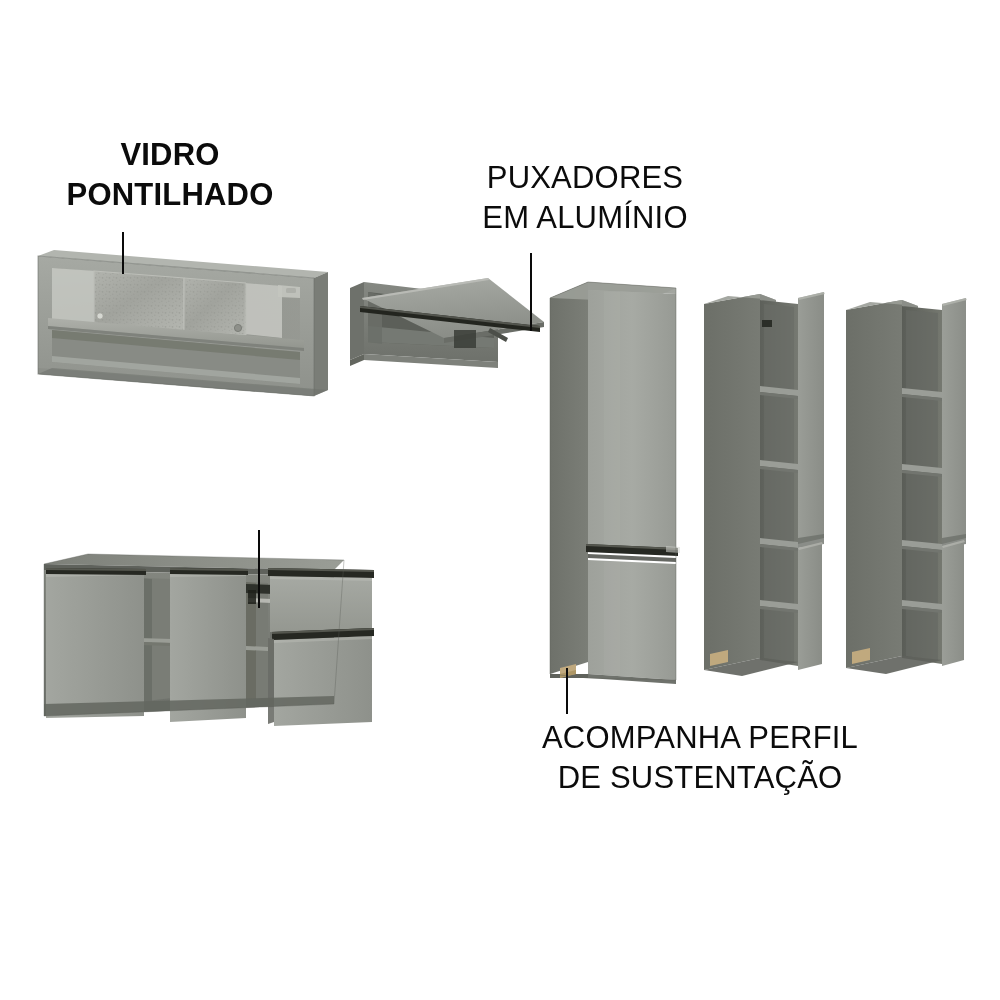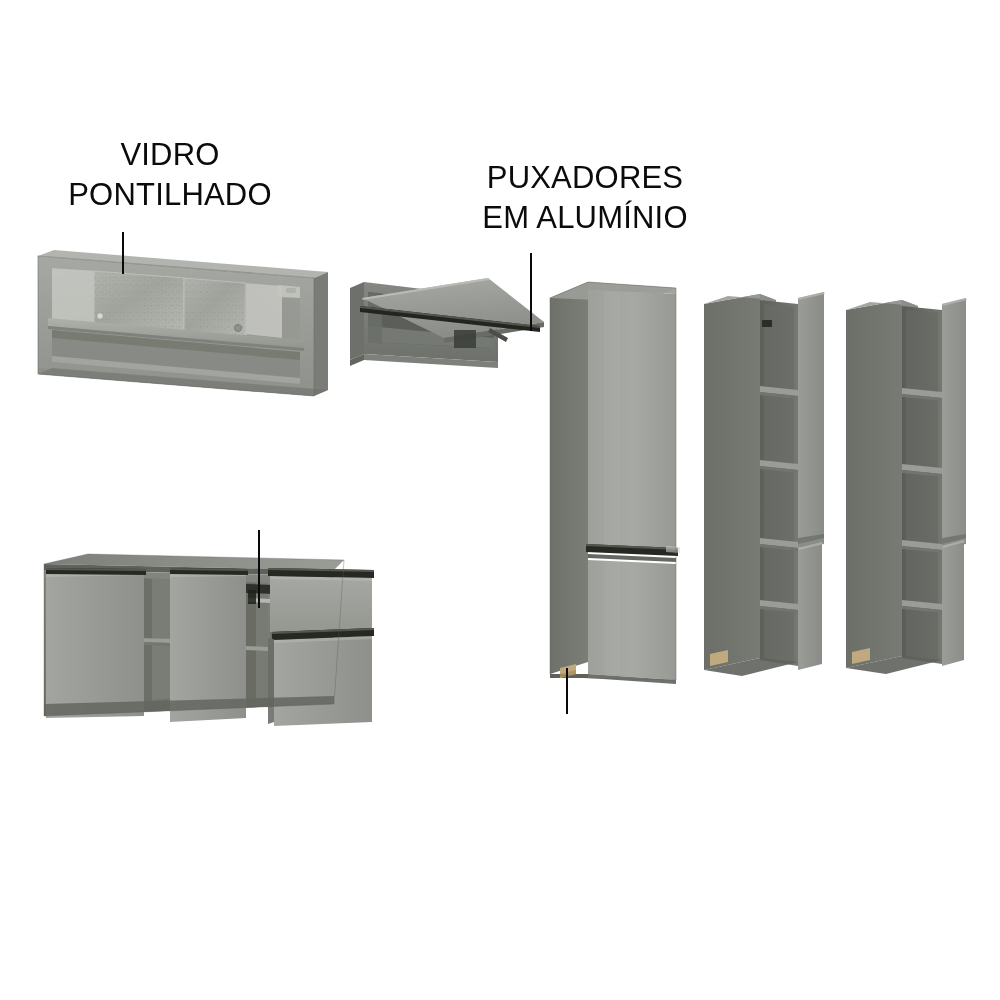--- a/index.html
+++ b/index.html
@@ -367,21 +367,23 @@
     <polygon points="2,158 292,150 292,158 2,170" fill="#63665f" opacity="0.85"></polygon>
 
     <polygon points="2,18 46,8 302,14 292,158 2,170" fill="none" stroke="#5a5d57" stroke-width="1" opacity="0.35"></polygon>
   </svg>
 
   <div class="leader" style="left:122px; top:232px; height:42px;"></div>
   <div class="leader" style="left:530px; top:253px; height:78px;"></div>
   <div class="leader" style="left:258px; top:530px; height:78px;"></div>
   <div class="leader" style="left:566px; top:668px; height:46px;"></div>
 
-  <div class="callout" style="left:30px; top:135px; width:280px;">VIDRO
+  <div class="callout" style="left:30px; top:135px; width:280px;font-weight:bold;">VIDRO
 PONTILHADO</div>
 
   <div class="callout" style="left:440px; top:158px; width:290px;">PUXADORES
 EM ALUMÍNIO</div>
 
 
+  <div class="callout" style="left:505px; top:718px; width:390px;">ACOMPANHA PERFIL
+DE SUSTENTAÇÃO</div>
 
 </div>
 
 </body></html>

